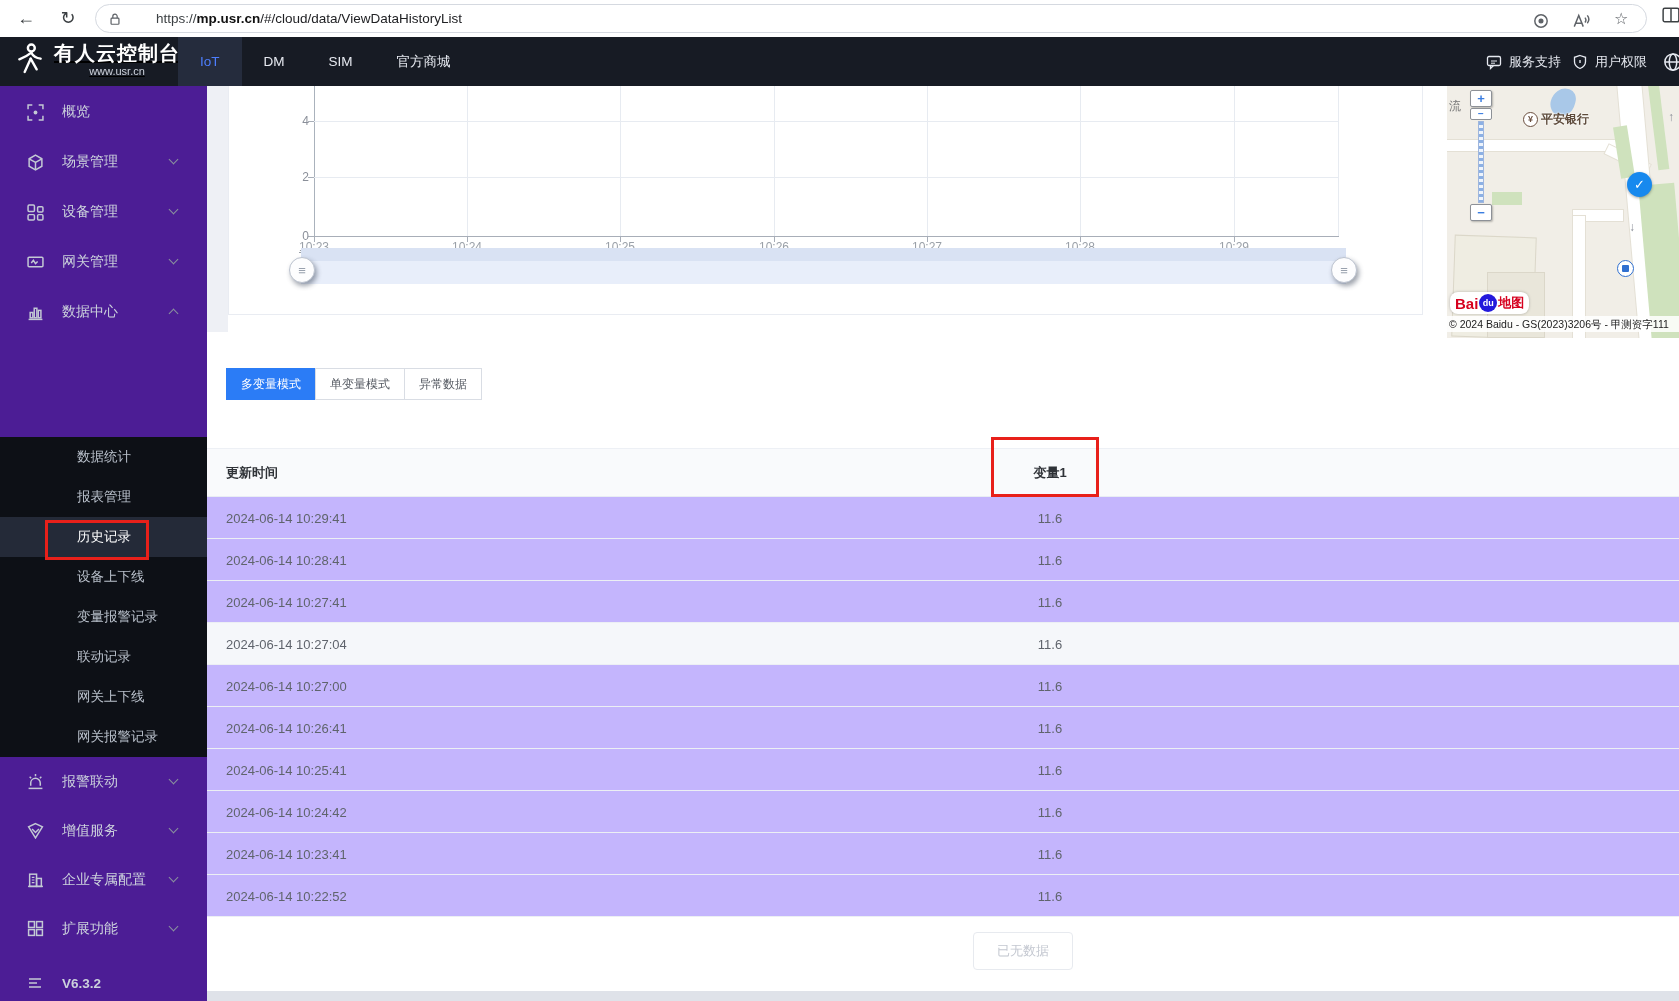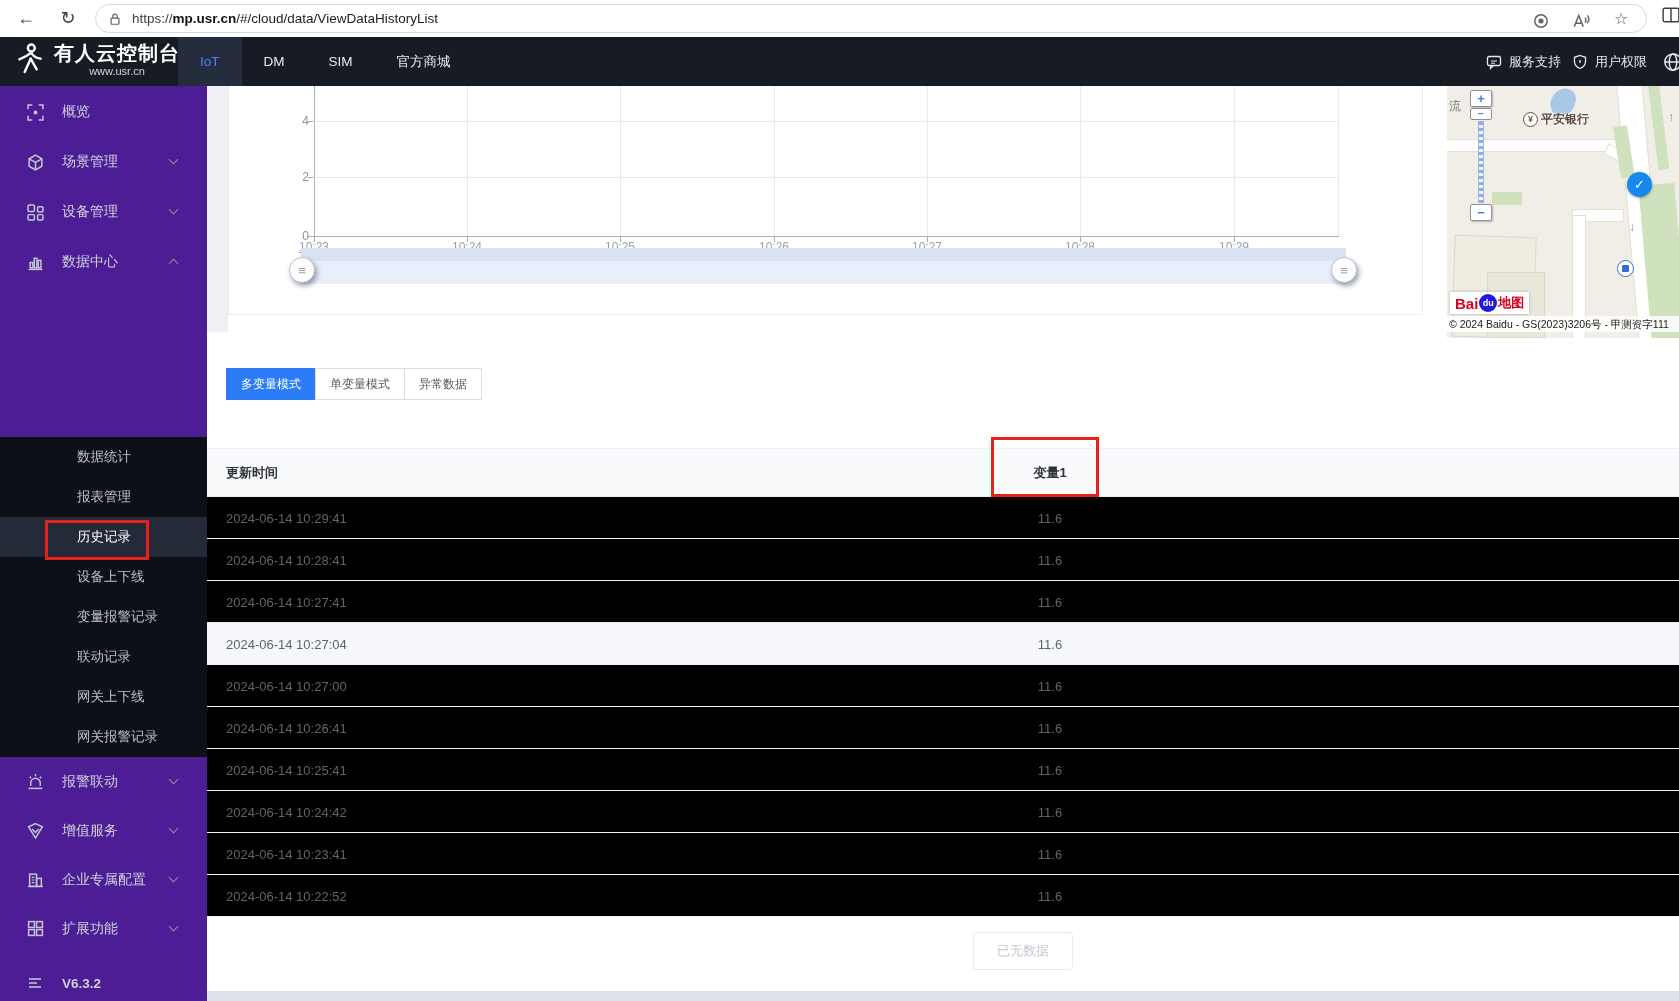--- a/index.html
+++ b/index.html
@@ -4,31 +4,31 @@
 <style>
   * { margin:0; padding:0; box-sizing:border-box; }
   body { font-family:"Liberation Sans","DejaVu Sans",sans-serif; background:#fff; }
   .screen { position:relative; width:1679px; height:1001px; overflow:hidden; background:#fff; }
 
   
   .browser-bar { position:absolute; left:0; top:0; width:1679px; height:37px; background:#fff; }
   .bb-icon { position:absolute; top:6px; width:24px; height:24px; color:#3c4043; font-size:18px;
              display:flex; align-items:center; justify-content:center; cursor:pointer; }
   .url-pill { position:absolute; left:95px; top:4px; width:1552px; height:29px; border:1px solid #d5d9e0;
-              border-radius:15px; background:#fff; display:flex; align-items:center; padding:0 12px; }
+              border-radius:15px; background:#fff; display:flex; align-items:center; padding:0 12px;gap:24px; }
   .url-text { font-size:13.5px; color:#202124; white-space:nowrap; margin-left:10px; }
   .url-text .scheme { color:#3c4043; }
   .url-text .domain { font-weight:700; color:#111; }
   .url-text .path { color:#202124; }
   .pill-right-ic { position:absolute; top:7px; width:18px; height:18px; color:#5f6368; }
   svg.ic { display:block; }
 
   
   .app-header { position:absolute; left:0; top:37px; width:1679px; height:49px; background:#171b24; }
-  .logo { position:absolute; left:14px; top:4px; display:flex; align-items:center; }
+  .logo { position:absolute; left:14px; top:4px; display:flex; align-items:center;text-decoration:underline; }
   .logo-person { width:32px; height:36px; margin-right:8px; color:#fff; }
   .logo-txt .t { color:#fff; font-size:20px; font-weight:700; letter-spacing:1px; line-height:24px; }
   .logo-txt .s { color:#cfd4de; font-size:11px; text-align:center; line-height:13px; }
   .hnav { position:absolute; left:178px; top:0; height:49px; display:flex; }
   .hnav-item { height:49px; line-height:49px; padding:0 22px; font-size:13.5px; color:#e6e9f0; cursor:pointer; }
   .hnav-item.active { background:#252c3d; color:#4d7efe; }
   .hdr-link { position:absolute; top:0; height:49px; display:flex; align-items:center; gap:7px;
               color:#e6e9f0; font-size:13px; cursor:pointer; }
   .hdr-link svg { color:#e6e9f0; }
   .hdr-globe { position:absolute; left:1663px; top:15px; width:20px; height:20px; color:#e6e9f0; }
@@ -93,40 +93,40 @@
   .busstop i { width:7px; height:7px; background:#2f6fd0; border-radius:1px; }
   .marrow { position:absolute; color:#8a8f98; font-size:12px; }
   .zbtn { position:absolute; left:23px; width:22px; height:17px; background:#fff; border:1px solid #8d9197;
           border-radius:2px; color:#3a7de0; font-size:13px; font-weight:700; text-align:center; line-height:15px;
           box-shadow:1px 1px 2px rgba(0,0,0,.25); cursor:pointer; }
   .zhandle { position:absolute; left:23px; top:22px; width:22px; height:12px; background:#fff;
              border:1px solid #8d9197; border-radius:2px; color:#3a7de0; font-size:10px; font-weight:700;
              text-align:center; line-height:9px; cursor:grab; }
   .ztrack { position:absolute; left:31px; top:35px; width:6px; height:82px; border:1px solid #9fb6dd;
             background:repeating-linear-gradient(180deg,#8cb0e4 0 3px,#eef4fc 3px 6px); }
-  .bd-logo { position:absolute; left:3px; top:206px; height:22px; background:#fff; border-radius:0;
+  .bd-logo { position:absolute; left:3px; top:206px; height:22px; background:#fff; border-radius:8px;
              padding:1px 5px; display:flex; align-items:center; gap:1px; box-shadow:0 0 3px rgba(0,0,0,.25); }
   .bd-logo .bai { color:#d6011f; font-weight:800; font-size:15px; }
   .bd-logo .du { display:inline-block; width:18px; height:18px; background:#2319dc; color:#fff;
                  border-radius:50%; font-size:9px; line-height:18px; text-align:center; font-weight:700; }
   .bd-logo .dmap { color:#d6011f; font-weight:800; font-size:13px; }
   .map-copy { position:absolute; left:0; top:230px; width:232px; height:16px; background:rgba(255,255,255,.85);
               font-size:10.5px; color:#222; white-space:nowrap; padding-left:2px; line-height:16px; }
 
   
   .tabs { position:absolute; left:226px; top:368px; display:flex; }
   .tab { height:32px; line-height:30px; padding:0 14px; font-size:12px; color:#565b63; background:#fff;
          border:1px solid #d9dde4; margin-left:-1px; cursor:pointer; }
   .tab.active { background:#2b7cf6; border-color:#2b7cf6; color:#fff; margin-left:0; }
 
   
   .table { position:absolute; left:207px; top:448px; width:1472px; }
   .thead { position:relative; height:49px; background:#f9fafc; border-top:1px solid #edf0f5;
            border-bottom:1px solid #e9edf3; font-size:13px; font-weight:700; color:#2f3237; }
-  .trow { position:relative; height:42px; border-bottom:1px solid #eceff4; font-size:13px; color:#5f646c; background:#000000; }
+  .trow { position:relative; height:42px; border-bottom:1px solid #eceff4; font-size:13px; color:#5f646c; background:#c4b5fd; }
   .trow.gray { background:#f5f7fa; }
   .c1 { position:absolute; left:19px; top:50%; transform:translateY(-50%); }
   .c2 { position:absolute; left:643px; width:400px; text-align:center; top:50%; transform:translateY(-50%); }
   .no-data-btn { position:absolute; left:973px; top:932px; width:100px; height:38px; background:#fff;
                  border:1px solid #e7eaef; border-radius:4px; color:#c3c7d0; font-size:13px; cursor:default;
                  font-family:"Liberation Sans","DejaVu Sans",sans-serif; }
   .bottom-strip { position:absolute; left:207px; top:991px; width:1472px; height:10px; background:#dfe2e9; }
 
   
   .red-box { position:absolute; border:3px solid #e8201a; }
@@ -223,20 +223,28 @@
         <i class="chev"></i>
       </div>
       <div class="side-item">
         <svg class="sic" viewBox="0 0 16 16" fill="none" stroke="currentColor" stroke-width="1.4">
           <rect x="1" y="1" width="6" height="6" rx="1"></rect>
             <rect x="10" y="2.5" width="5" height="5" rx="1"></rect>
             <rect x="1" y="10" width="6" height="5" rx="1"></rect>
             <rect x="10" y="10" width="5" height="5" rx="1"></rect>
         </svg>
         <span class="lbl">设备管理</span>
+        <i class="chev"></i>
+      </div>
+      <div class="side-item">
+        <svg class="sic" viewBox="0 0 16 16" fill="none" stroke="currentColor" stroke-width="1.4">
+          <rect x="1" y="3" width="14" height="9" rx="1"></rect>
+            <path d="M4 8.5l2-2.5 2 3 2-2"></path>
+        </svg>
+        <span class="lbl">网关管理</span>
         <i class="chev"></i>
       </div>
       <div class="side-item">
         <svg class="sic" viewBox="0 0 16 16" fill="none" stroke="currentColor" stroke-width="1.4">
           <path d="M1.5 14.5h13"></path>
             <rect x="3" y="8" width="2.5" height="5"></rect>
             <rect x="6.8" y="4" width="2.5" height="9"></rect>
             <rect x="10.6" y="6" width="2.5" height="7"></rect>
         </svg>
         <span class="lbl">数据中心</span>

